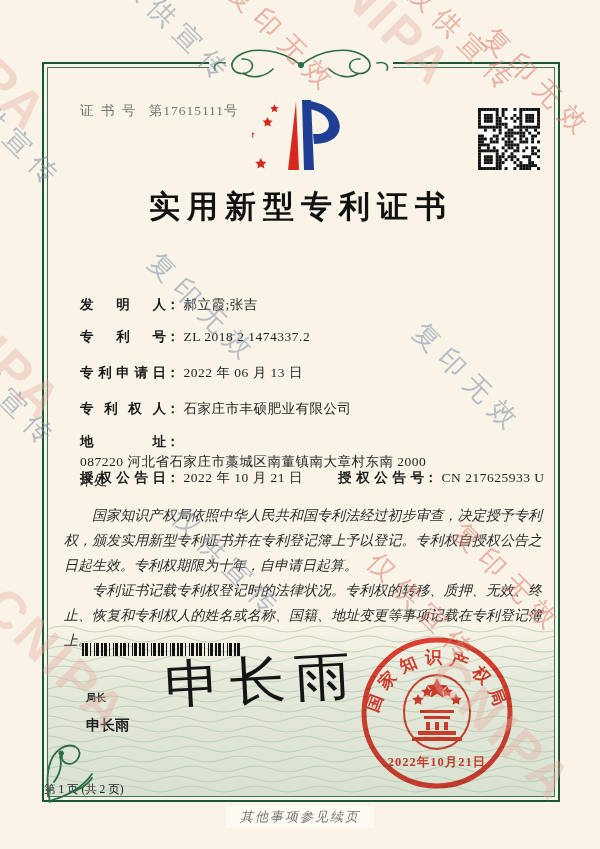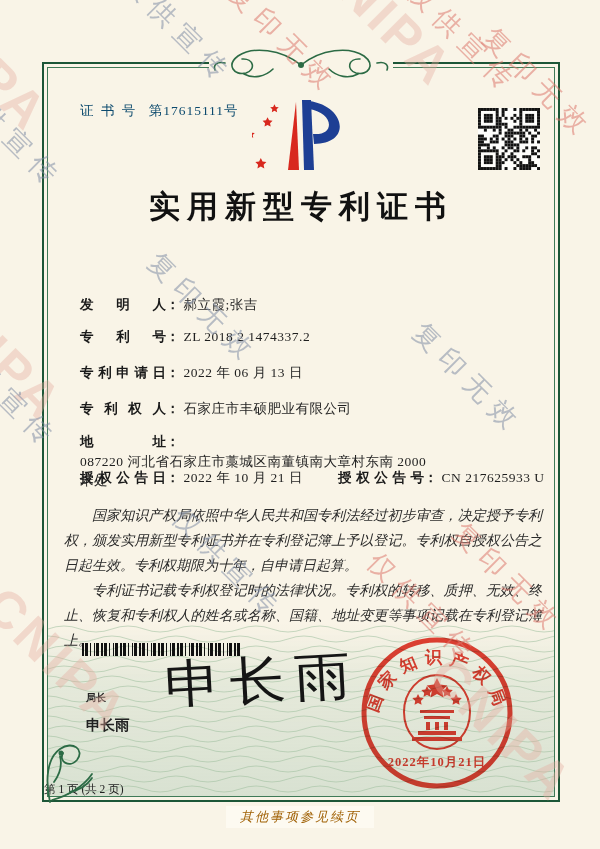--- a/index.html
+++ b/index.html
@@ -16,21 +16,21 @@
   .wm.brand{font-size:52px;letter-spacing:4px;color:rgba(228,170,158,.38);font-weight:bold;}
 
   
   .cert{position:absolute;left:42px;top:62px;width:514px;height:736px;
         border:2px solid #1c5637;z-index:1;}
   .cert::after{content:"";position:absolute;inset:3px;border:1px solid #3f7a57;pointer-events:none;}
 
   .waveband{position:absolute;left:4px;right:4px;bottom:4px;height:172px;overflow:hidden;
         background:linear-gradient(180deg,rgba(185,210,190,0) 0%,rgba(178,205,185,.28) 35%,rgba(168,198,178,.4) 100%);}
 
-  .certno{position:absolute;left:36px;top:38px;font-size:13.5px;letter-spacing:2px;color:#0c4a6e;}
+  .certno{position:absolute;left:36px;top:38px;font-size:13.5px;letter-spacing:2px;color:#737373;}
   .certno .num{margin-left:6px;letter-spacing:1px;}
 
   .logo{position:absolute;left:208px;top:32px;}
   .qr{position:absolute;left:434px;top:44px;width:62px;height:62px;background:#fdfdfb;}
 
   .title{position:absolute;left:0;right:0;top:122px;text-align:center;
          font-size:31px;font-weight:bold;letter-spacing:7px;color:#111;}
 
   .row{position:absolute;left:36px;right:22px;font-size:13.5px;line-height:1.45;}
   .flabel{display:inline-block;width:86px;text-align:justify;text-align-last:justify;
@@ -55,21 +55,21 @@
          font-family:"Liberation Sans","DejaVu Sans",sans-serif;color:#222;}
   .signature{position:absolute;left:128px;top:582px;font-size:52px;color:#151515;
          transform:rotate(-3deg) scaleX(1.08);letter-spacing:8px;z-index:3;}
 
   .seal{position:absolute;left:312px;top:568px;z-index:4;opacity:.9;mix-blend-mode:multiply;}
 
   .pagenum{position:absolute;left:0;right:0;top:718px;font-size:11.5px;color:#222;}
 
   .note{position:absolute;left:0;right:0;top:806px;text-align:center;z-index:2;}
   .note span{display:inline-block;background:#fdfaf1;padding:2px 14px;font-size:13px;
-             font-style:italic;color:#a16207;letter-spacing:2px;}
+             font-style:italic;color:#737373;letter-spacing:2px;}
 
   .ornament{position:absolute;left:50%;margin-left:-120px;top:-23px;z-index:2;}
   .corner{position:absolute;left:-4px;bottom:-6px;z-index:2;}
 </style>
 </head>
 <body>
 
 <div class="page">
 
   <div class="wm brand" style="left:-65px;top:-25px">CNIPA</div>

